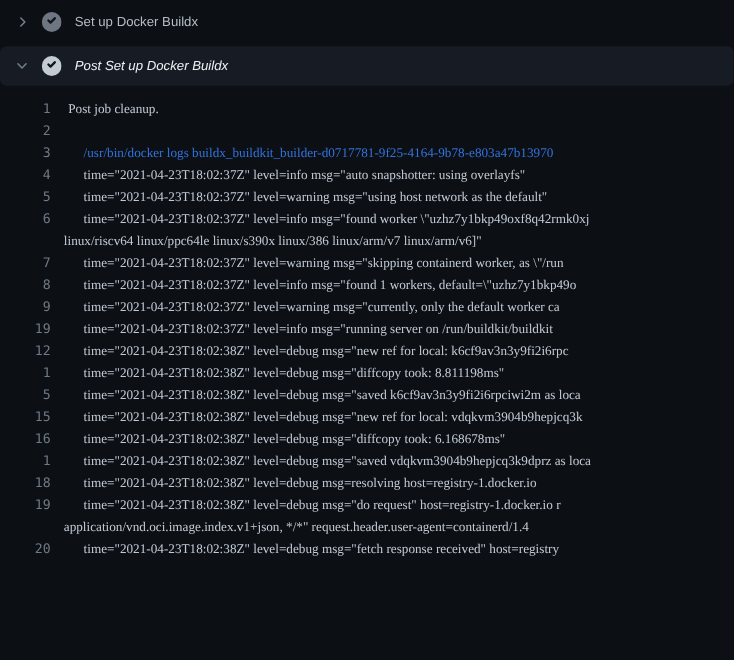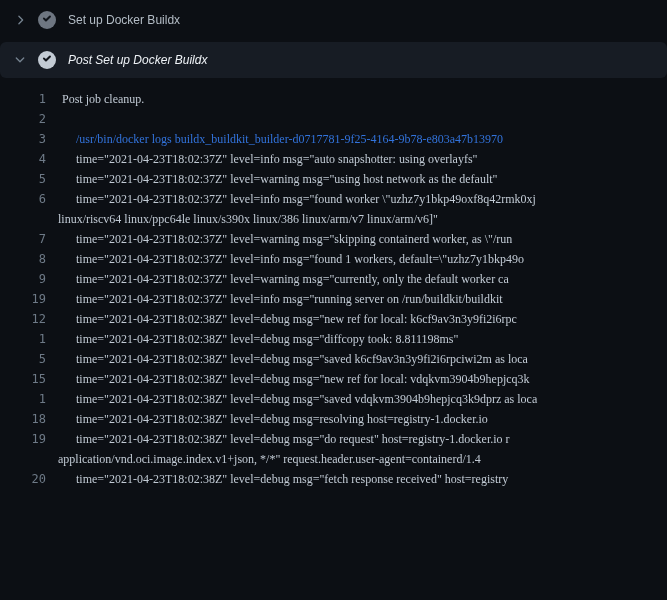--- a/index.html
+++ b/index.html
@@ -76,19 +76,20 @@
       <div class="log-row"><span class="ln">6</span><span class="lt ind1">time="2021-04-23T18:02:37Z" level=info msg="found worker \"uzhz7y1bkp49oxf8q42rmk0xj</span></div>
       <div class="log-row"><span class="ln"></span><span class="lt cont">linux/riscv64 linux/ppc64le linux/s390x linux/386 linux/arm/v7 linux/arm/v6]"</span></div>
       <div class="log-row"><span class="ln">7</span><span class="lt ind1">time="2021-04-23T18:02:37Z" level=warning msg="skipping containerd worker, as \"/run</span></div>
       <div class="log-row"><span class="ln">8</span><span class="lt ind1">time="2021-04-23T18:02:37Z" level=info msg="found 1 workers, default=\"uzhz7y1bkp49o</span></div>
       <div class="log-row"><span class="ln">9</span><span class="lt ind1">time="2021-04-23T18:02:37Z" level=warning msg="currently, only the default worker ca</span></div>
       <div class="log-row"><span class="ln">19</span><span class="lt ind1">time="2021-04-23T18:02:37Z" level=info msg="running server on /run/buildkit/buildkit</span></div>
       <div class="log-row"><span class="ln">12</span><span class="lt ind1">time="2021-04-23T18:02:38Z" level=debug msg="new ref for local: k6cf9av3n3y9fi2i6rpc</span></div>
       <div class="log-row"><span class="ln">1</span><span class="lt ind1">time="2021-04-23T18:02:38Z" level=debug msg="diffcopy took: 8.811198ms"</span></div>
       <div class="log-row"><span class="ln">5</span><span class="lt ind1">time="2021-04-23T18:02:38Z" level=debug msg="saved k6cf9av3n3y9fi2i6rpciwi2m as loca</span></div>
       <div class="log-row"><span class="ln">15</span><span class="lt ind1">time="2021-04-23T18:02:38Z" level=debug msg="new ref for local: vdqkvm3904b9hepjcq3k</span></div>
+      <div class="log-row"><span class="ln">16</span><span class="lt ind1">time="2021-04-23T18:02:38Z" level=debug msg="diffcopy took: 6.168678ms"</span></div>
       <div class="log-row"><span class="ln">1</span><span class="lt ind1">time="2021-04-23T18:02:38Z" level=debug msg="saved vdqkvm3904b9hepjcq3k9dprz as loca</span></div>
       <div class="log-row"><span class="ln">18</span><span class="lt ind1">time="2021-04-23T18:02:38Z" level=debug msg=resolving host=registry-1.docker.io</span></div>
       <div class="log-row"><span class="ln">19</span><span class="lt ind1">time="2021-04-23T18:02:38Z" level=debug msg="do request" host=registry-1.docker.io r</span></div>
       <div class="log-row"><span class="ln"></span><span class="lt cont">application/vnd.oci.image.index.v1+json, */*" request.header.user-agent=containerd/1.4</span></div>
       <div class="log-row"><span class="ln">20</span><span class="lt ind1">time="2021-04-23T18:02:38Z" level=debug msg="fetch response received" host=registry</span></div>
     </div>
 </div>
 
 </body></html>

